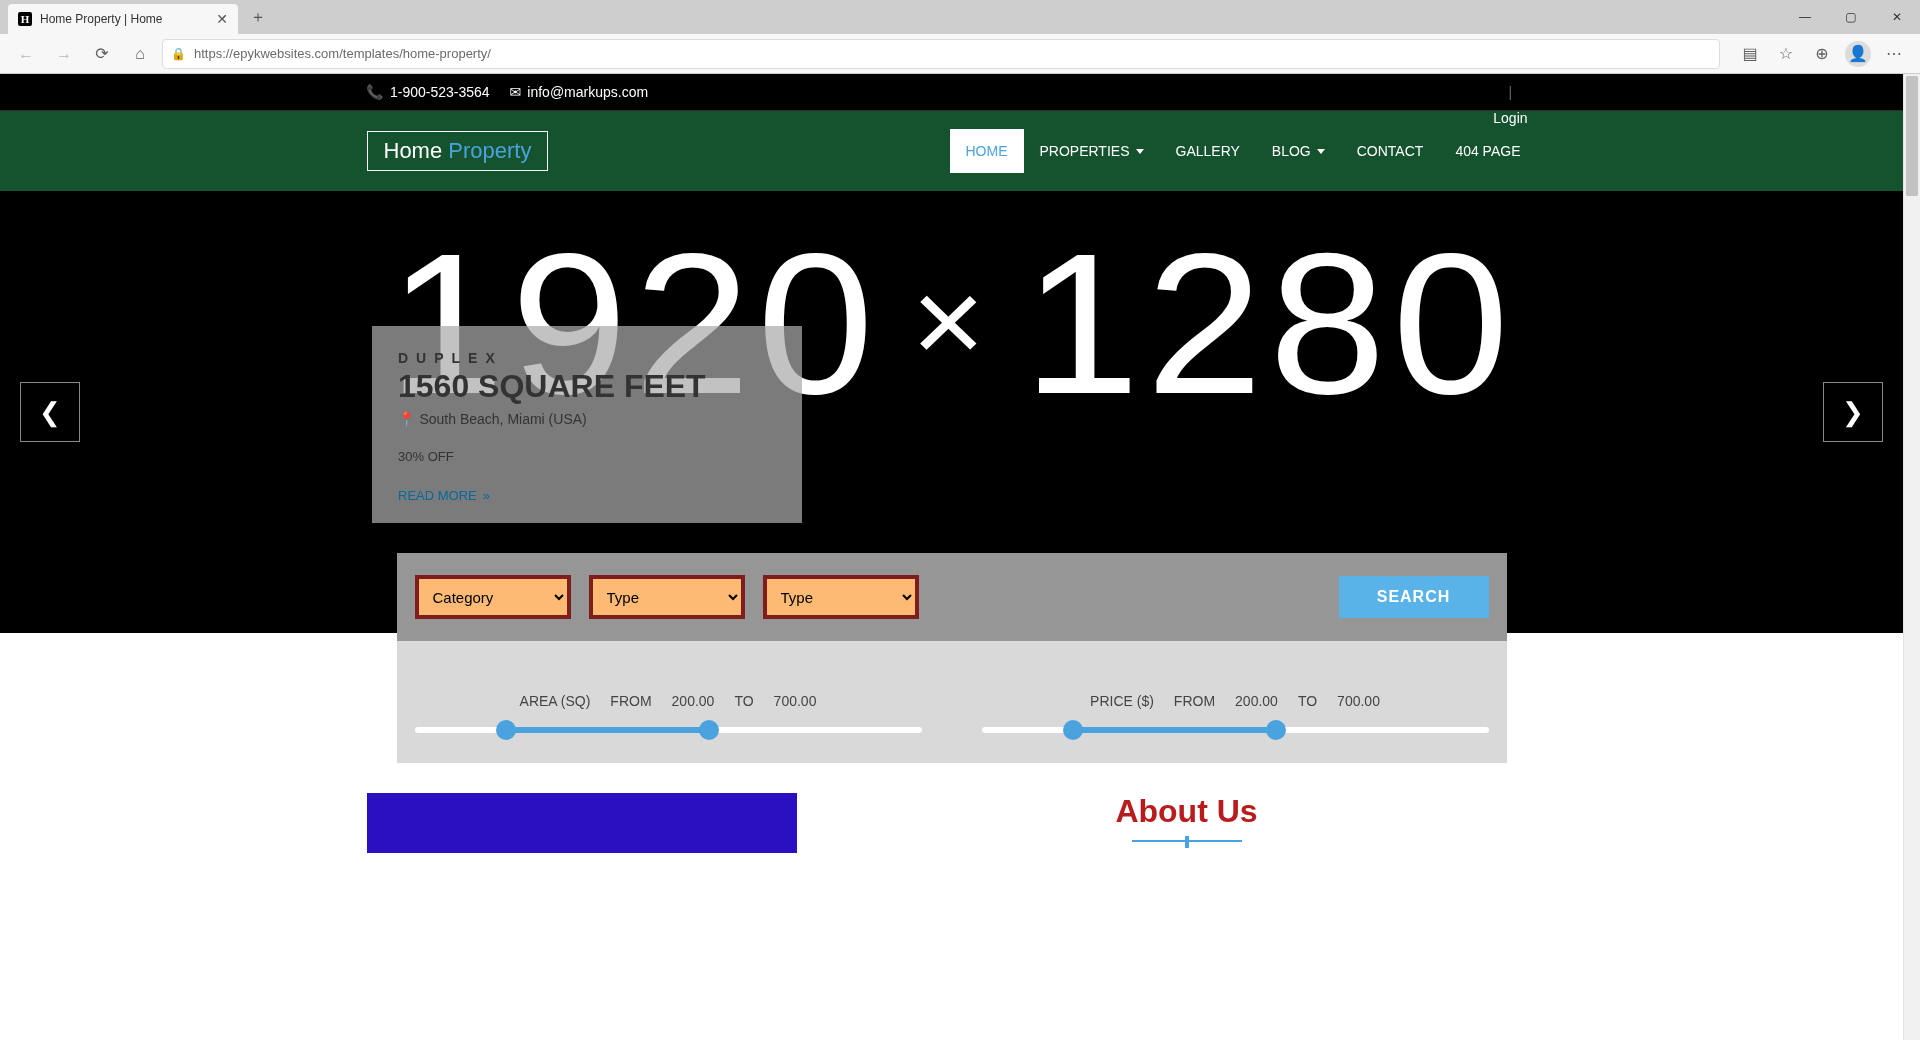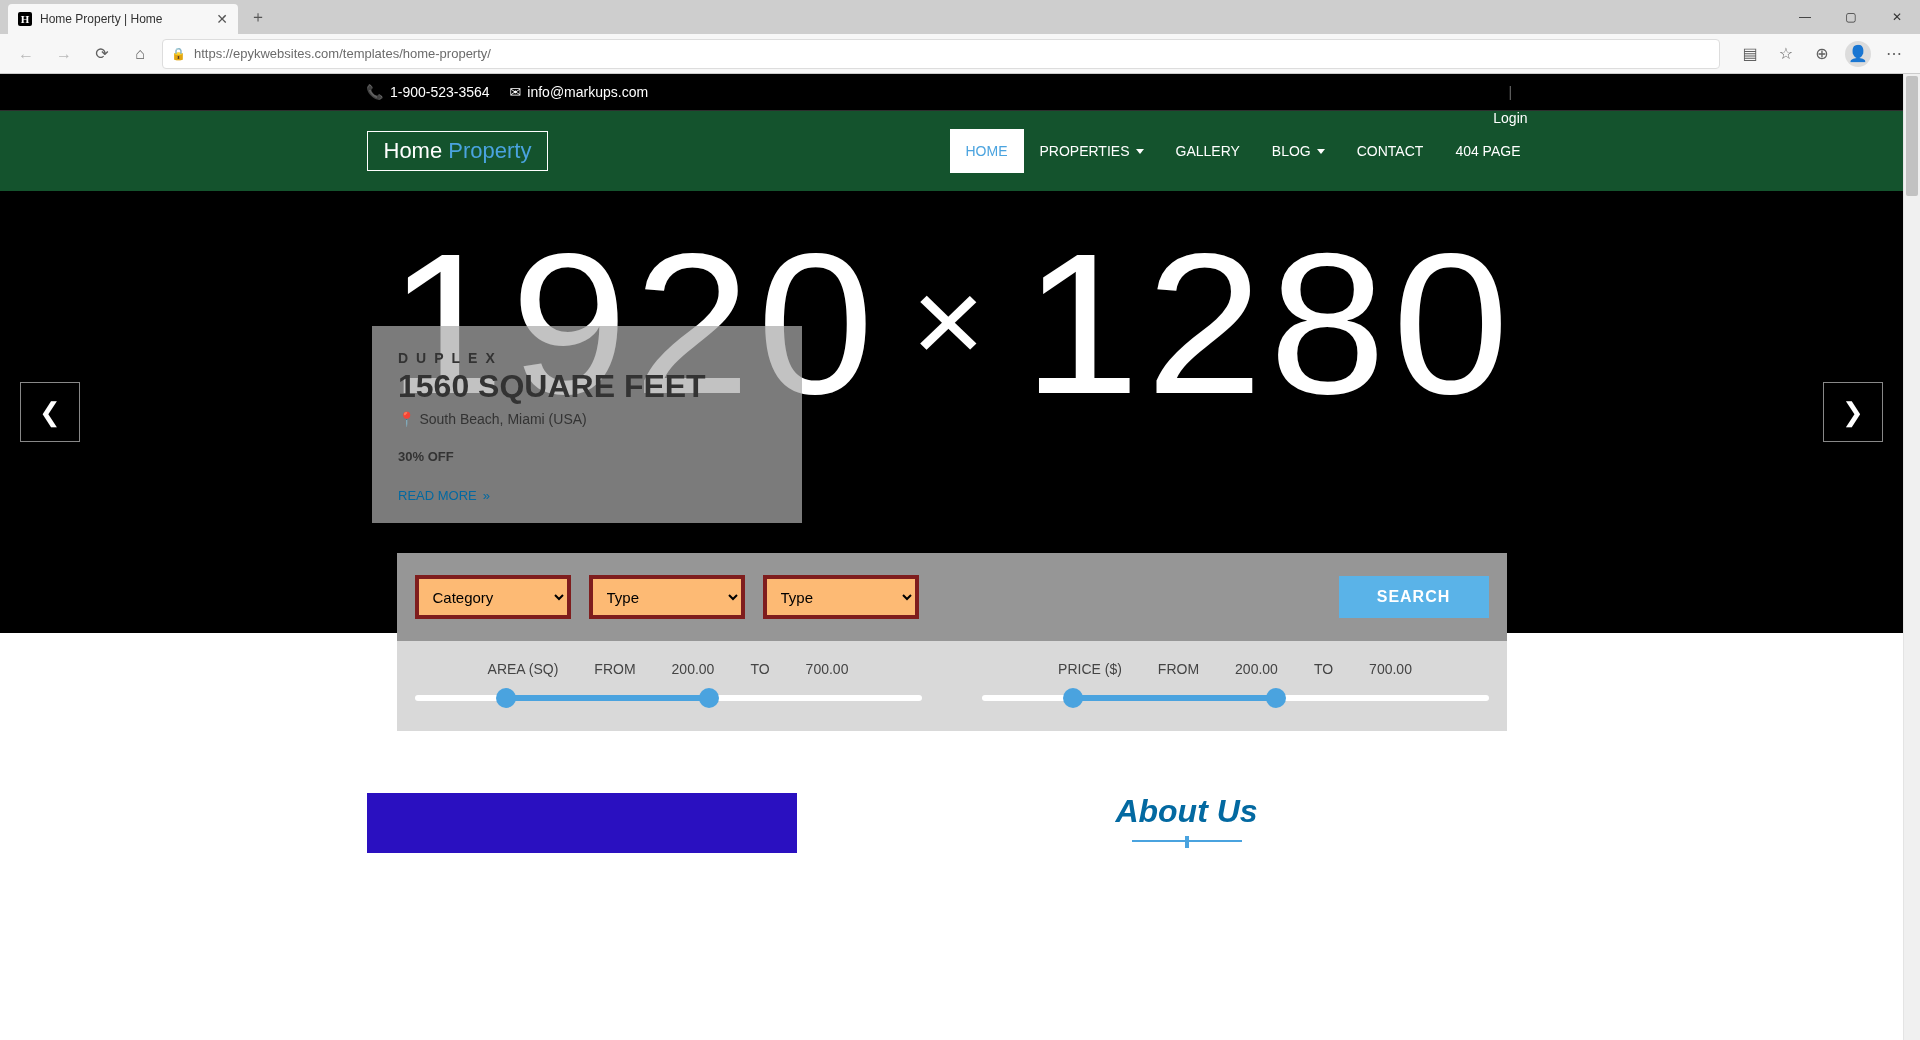--- a/index.html
+++ b/index.html
@@ -54,44 +54,44 @@
 .hero { height:442px; background:#000; position:relative; overflow:hidden; }
 .hero .placeholder-text { position:absolute; top:18px; left:0; right:0; text-align:center; color:#fff; font-size:200px; font-weight:100; letter-spacing:6px; font-family:Arial,sans-serif; transform:scaleX(1.05); white-space:nowrap; }
 .hero .placeholder-text .x { font-size:120px; vertical-align:30px; display:inline-block; margin:0 30px; }
 .arrow-box { position:absolute; top:50%; transform:translateY(-50%); width:60px; height:60px; border:1px solid #888; display:flex; align-items:center; justify-content:center; color:#fff; font-size:26px; cursor:pointer; background:rgba(0,0,0,0.3); }
 .arrow-left { left:20px; }
 .arrow-right { right:20px; }
 .slide-card { position:absolute; left:372px; top:135px; width:430px; background:rgba(170,170,170,0.72); padding:24px 26px 20px; color:#333; }
 .slide-card .tag { letter-spacing:8px; font-size:14px; font-weight:600; color:#333; }
 .slide-card .headline { font-size:32px; font-weight:700; color:#333; margin-top:2px; }
 .slide-card .loc { font-size:14px; color:#333; margin-top:6px; display:flex; align-items:center; gap:4px; }
-.slide-card .off { font-size:13px; font-weight:700; color:#333; margin-top:22px; }
+.slide-card .off { font-size:13px; font-weight:400; color:#333; margin-top:22px; }
 .slide-card .price { font-size:30px; font-weight:700; color:#4aa3df; margin-top:2px; }
 .slide-card .readmore { font-size:13px; color:#0369a1; margin-top:24px; display:flex; align-items:center; gap:6px; cursor:pointer; }
 
 
 .search-wrap { position:relative; }
 .search-panel { position:absolute; left:50%; transform:translateX(-50%); top:-80px; width:1110px; z-index:5; }
 .search-top { background:#969696; padding:22px 18px; display:flex; gap:18px; align-items:center; }
 .search-top input[type=text] { height:40px; border:none; padding:0 12px; font-size:16px; width:338px; }
 .search-top select { height:44px; border:4px solid #7f1d1d; background:#fdba74; padding:0 10px; font-size:15px; width:156px; cursor:pointer; }
 .search-btn { margin-left:auto; background:#5ab3e8; color:#fff; border:none; height:42px; width:150px; font-size:16px; font-weight:600; letter-spacing:1px; cursor:pointer; }
 .search-bottom { background:#d9d9d9; padding:20px 18px 30px; display:flex; gap:60px; }
 .range-block { flex:1; }
-.range-label { display:flex; gap:36px; justify-content:center; font-size:14px; color:#444; margin-bottom:18px; }
+.range-label { display:flex; gap:20px; justify-content:center; font-size:14px; color:#444; margin-bottom:18px;margin-top:32px; }
 .range-track { position:relative; height:6px; background:#fff; border-radius:3px; }
 .range-fill { position:absolute; height:6px; background:#4aa3df; border-radius:3px; }
 .range-handle { position:absolute; top:50%; transform:translate(-50%,-50%); width:20px; height:20px; border-radius:50%; background:#4aa3df; cursor:pointer; }
 
 
 .about { padding-top:160px; }
 .about .container { display:flex; gap:40px; }
 .about-left { width:430px; height:60px; background:#2a10c0; }
 .about-right { flex:1; text-align:center; }
-.about-title { font-size:32px; font-weight:700; color:#0369a1;font-style:italic; }
+.about-title { font-size:32px; font-weight:700; color:#b91c1c; }
 .about-underline { width:110px; height:2px; background:#4aa3df; margin:10px auto 0; position:relative; }
 .about-underline::after { content:""; position:absolute; left:50%; top:-4px; transform:translateX(-50%); width:4px; height:12px; background:#4aa3df; }
 </style>
 </head>
 <body>
 
 <div class="browser-chrome">
   <div class="tab-strip">
     <div class="tab">
       <span class="favicon">H</span>

